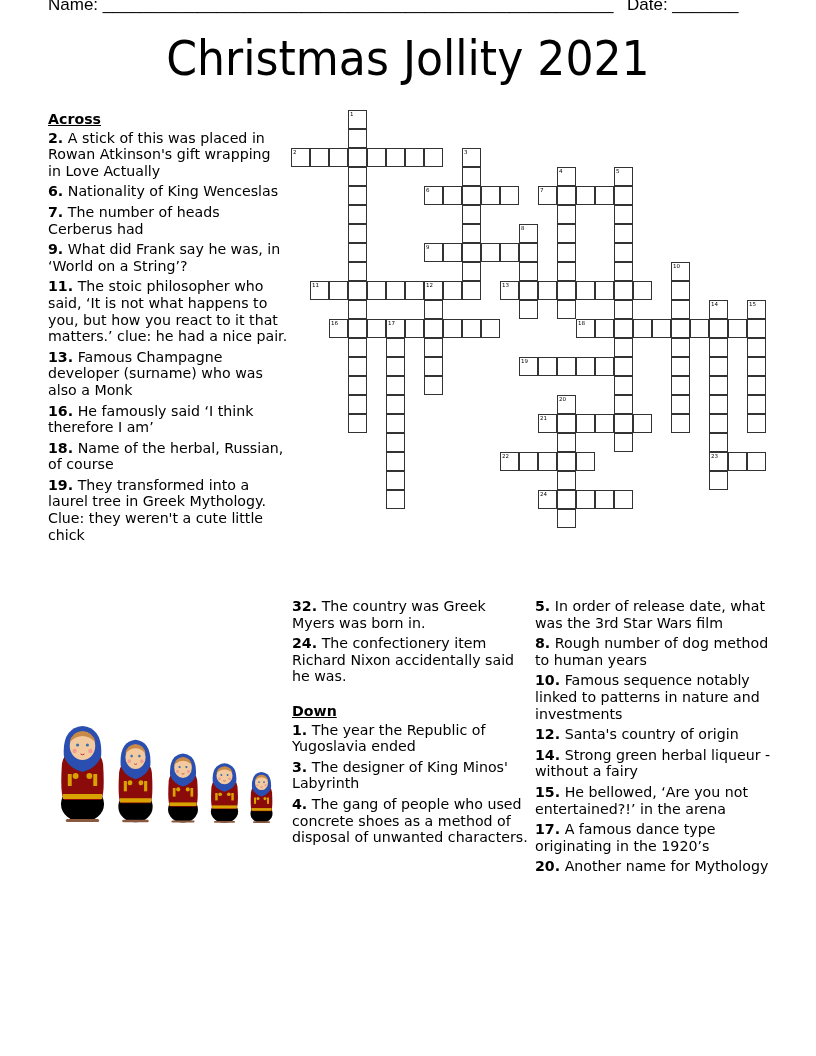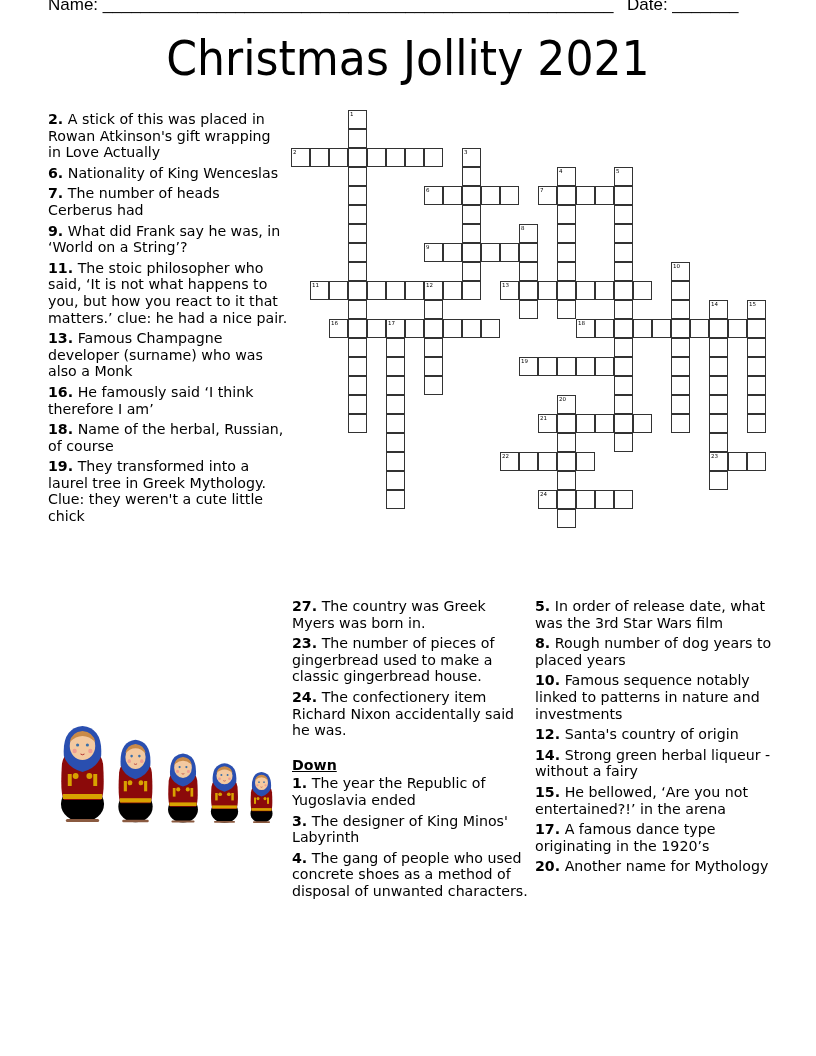--- a/index.html
+++ b/index.html
@@ -235,44 +235,44 @@
     <div class="cell" style="left: 747px; top: 452px;"></div>
     <div class="cell" style="left: 538px; top: 490px;">
       <span class="n">24</span>
     </div>
     <div class="cell" style="left: 576px; top: 490px;"></div>
     <div class="cell" style="left: 595px; top: 490px;"></div>
     <div class="cell" style="left: 614px; top: 490px;"></div>
   </div>
 
 <div class="clue-col col-left">
+  <div class="heading">Across</div>
   <div class="clue"><span class="num">2.</span> <span>A stick of this was placed in Rowan Atkinson's gift wrapping in Love Actually</span></div>
   <div class="clue"><span class="num">6.</span> <span>Nationality of King Wenceslas</span></div>
   <div class="clue"><span class="num">7.</span> <span>The number of heads Cerberus had</span></div>
   <div class="clue"><span class="num">9.</span> <span>What did Frank say he was, in ‘World on a String’?</span></div>
   <div class="clue"><span class="num">11.</span> <span>The stoic philosopher who said, ‘It is not what happens to you, but how you react to it that matters.’ clue: he had a nice pair.</span></div>
   <div class="clue"><span class="num">13.</span> <span>Famous Champagne developer (surname) who was also a Monk</span></div>
   <div class="clue"><span class="num">16.</span> <span>He famously said ‘I think therefore I am’</span></div>
   <div class="clue"><span class="num">18.</span> <span>Name of the herbal, Russian, of course</span></div>
   <div class="clue"><span class="num">19.</span> <span>They transformed into a laurel tree in Greek Mythology. Clue: they weren't a cute little chick</span></div>
 </div>
 
 <div class="clue-col col-mid">
-  <div class="clue"><span class="num">27.</span> <span>The country was Greek Myers was born in.</span></div>
-  <div class="clue"><span class="num">23.</span> <span>The number of pieces of gingerbread used to make a classic gingerbread house.</span></div>
+  <div class="clue"><span class="num">32.</span> <span>The country was Greek Myers was born in.</span></div>
   <div class="clue" style="margin-bottom:18px"><span class="num">24.</span> <span>The confectionery item Richard Nixon accidentally said he was.</span></div>
   <div class="heading">Down</div>
   <div class="clue"><span class="num">1.</span> <span>The year the Republic of Yugoslavia ended</span></div>
   <div class="clue"><span class="num">3.</span> <span>The designer of King Minos' Labyrinth</span></div>
   <div class="clue"><span class="num">4.</span> <span>The gang of people who used concrete shoes as a method of disposal of unwanted characters.</span></div>
 </div>
 
 <div class="clue-col col-right">
   <div class="clue"><span class="num">5.</span> <span>In order of release date, what was the 3rd Star Wars film</span></div>
-  <div class="clue"><span class="num">8.</span> <span>Rough number of dog years to placed years</span></div>
+  <div class="clue"><span class="num">8.</span> <span>Rough number of dog method to human years</span></div>
   <div class="clue"><span class="num">10.</span> <span>Famous sequence notably linked to patterns in nature and investments</span></div>
   <div class="clue"><span class="num">12.</span> <span>Santa's country of origin</span></div>
   <div class="clue"><span class="num">14.</span> <span>Strong green herbal liqueur - without a fairy</span></div>
   <div class="clue"><span class="num">15.</span> <span>He bellowed, ‘Are you not entertained?!’ in the arena</span></div>
   <div class="clue"><span class="num">17.</span> <span>A famous dance type originating in the 1920’s</span></div>
   <div class="clue"><span class="num">20.</span> <span>Another name for Mythology</span></div>
 </div>
 
 <svg class="dolls" viewBox="0 0 225 108" xmlns="http://www.w3.org/2000/svg">
   <defs>

